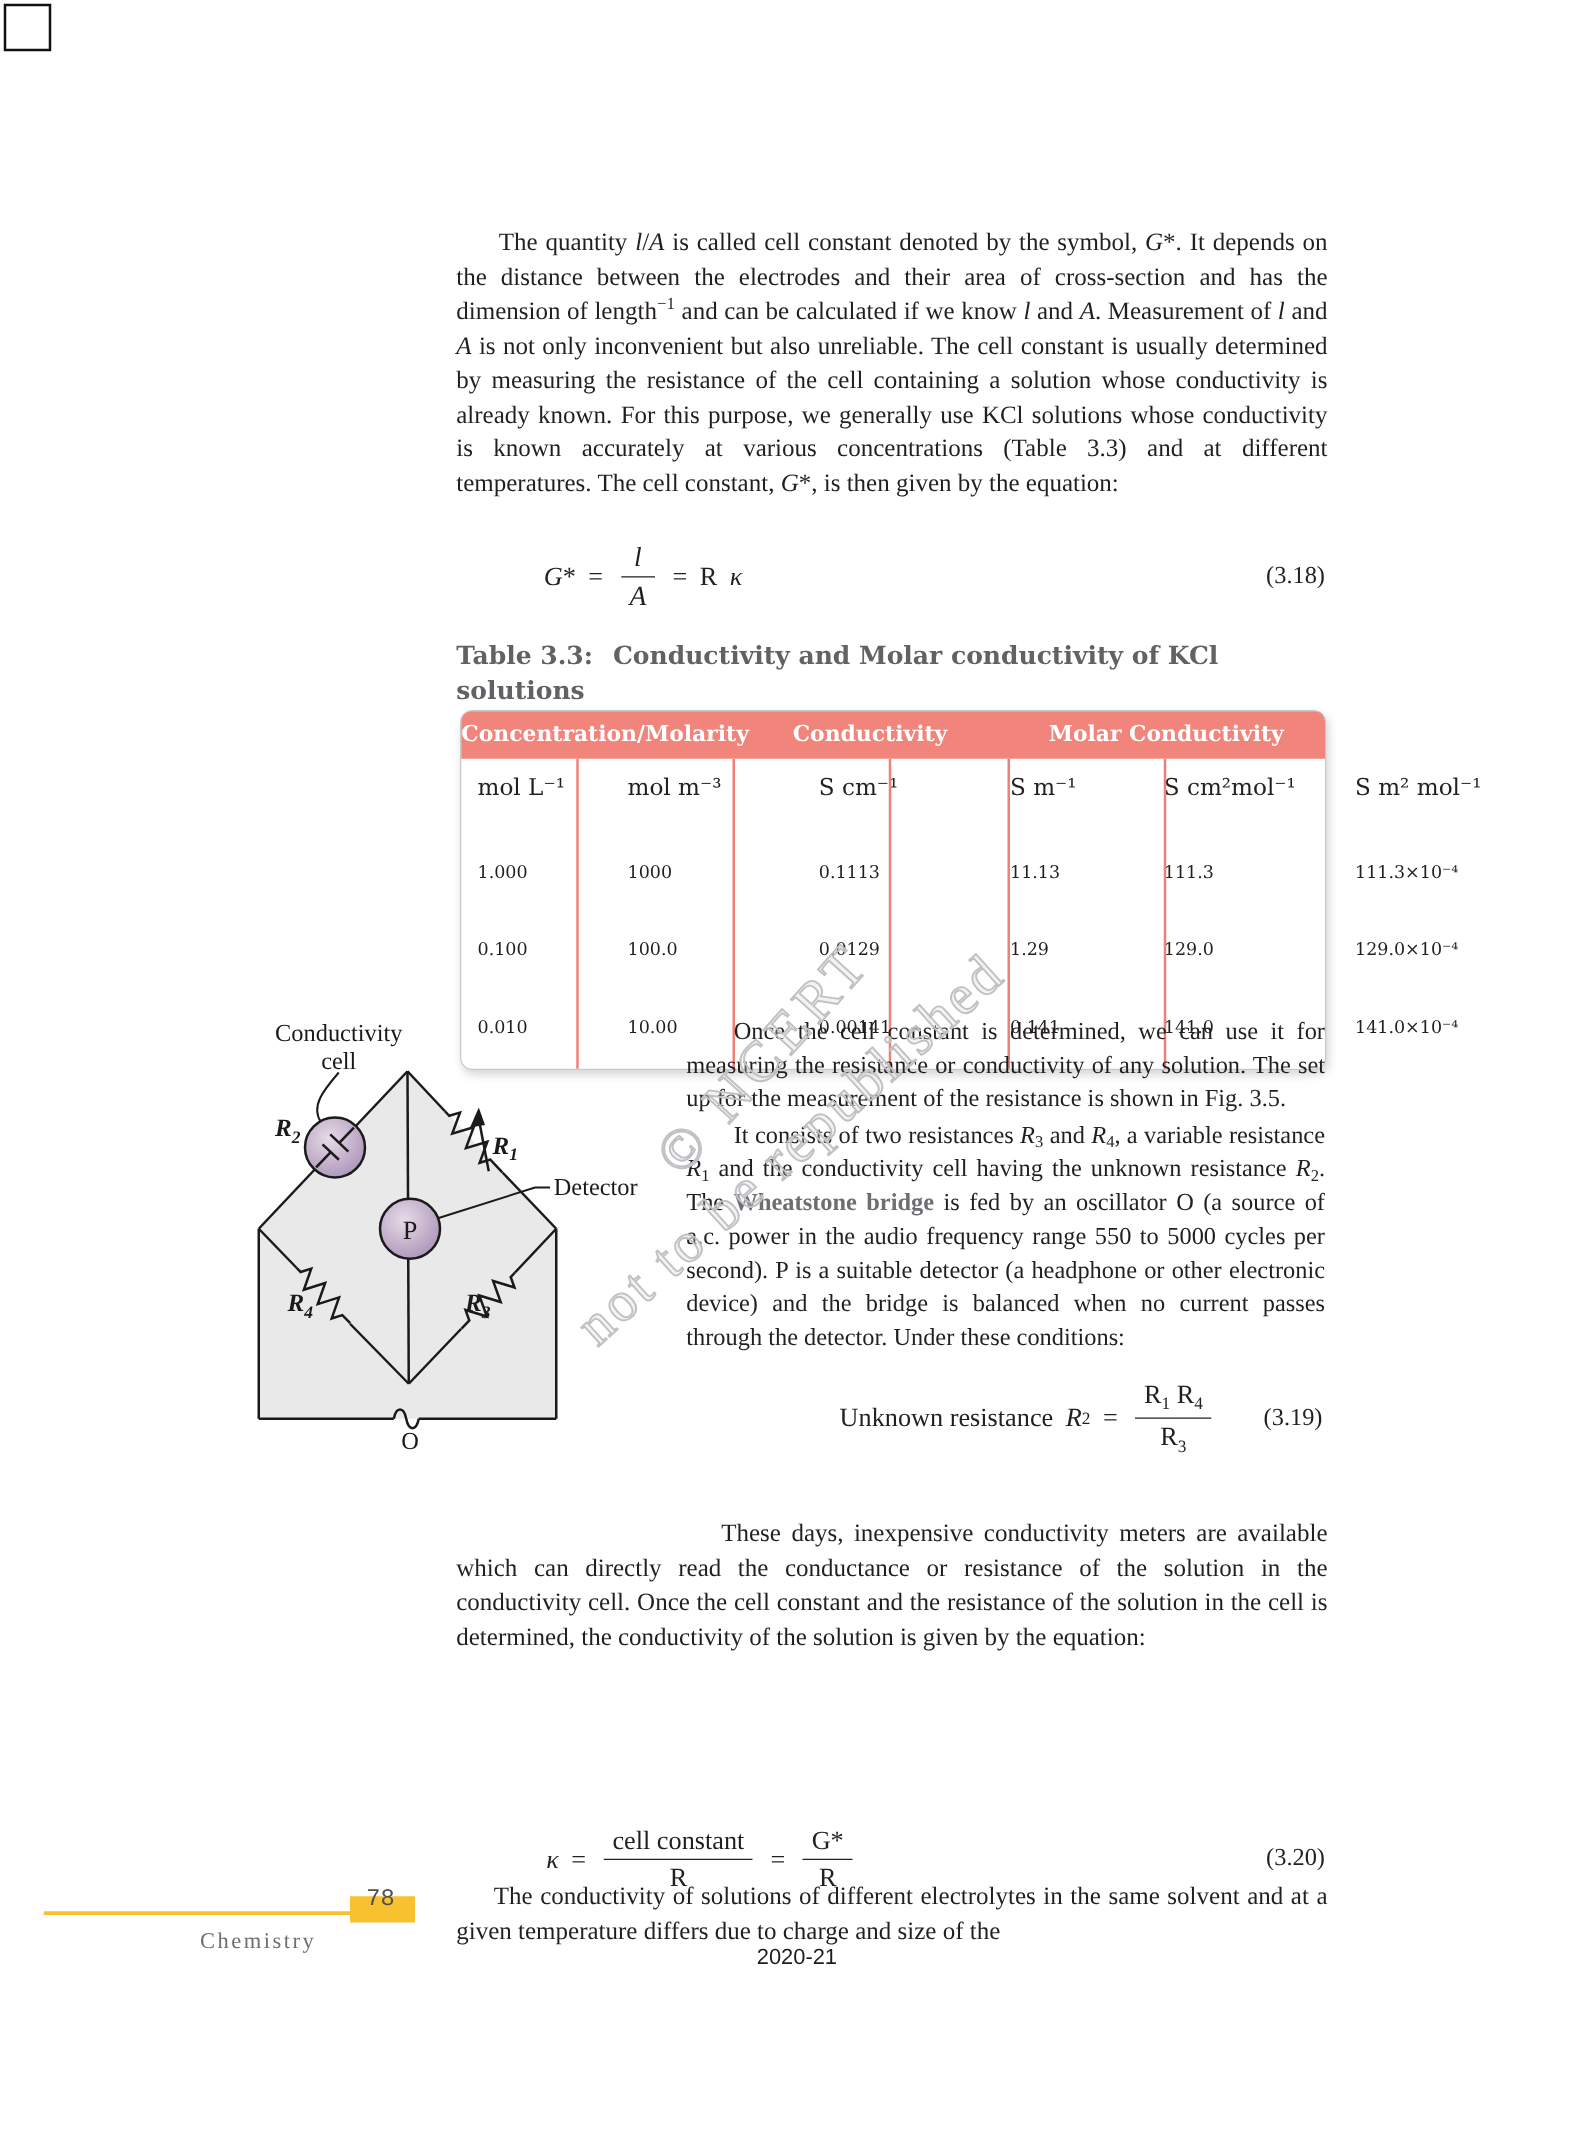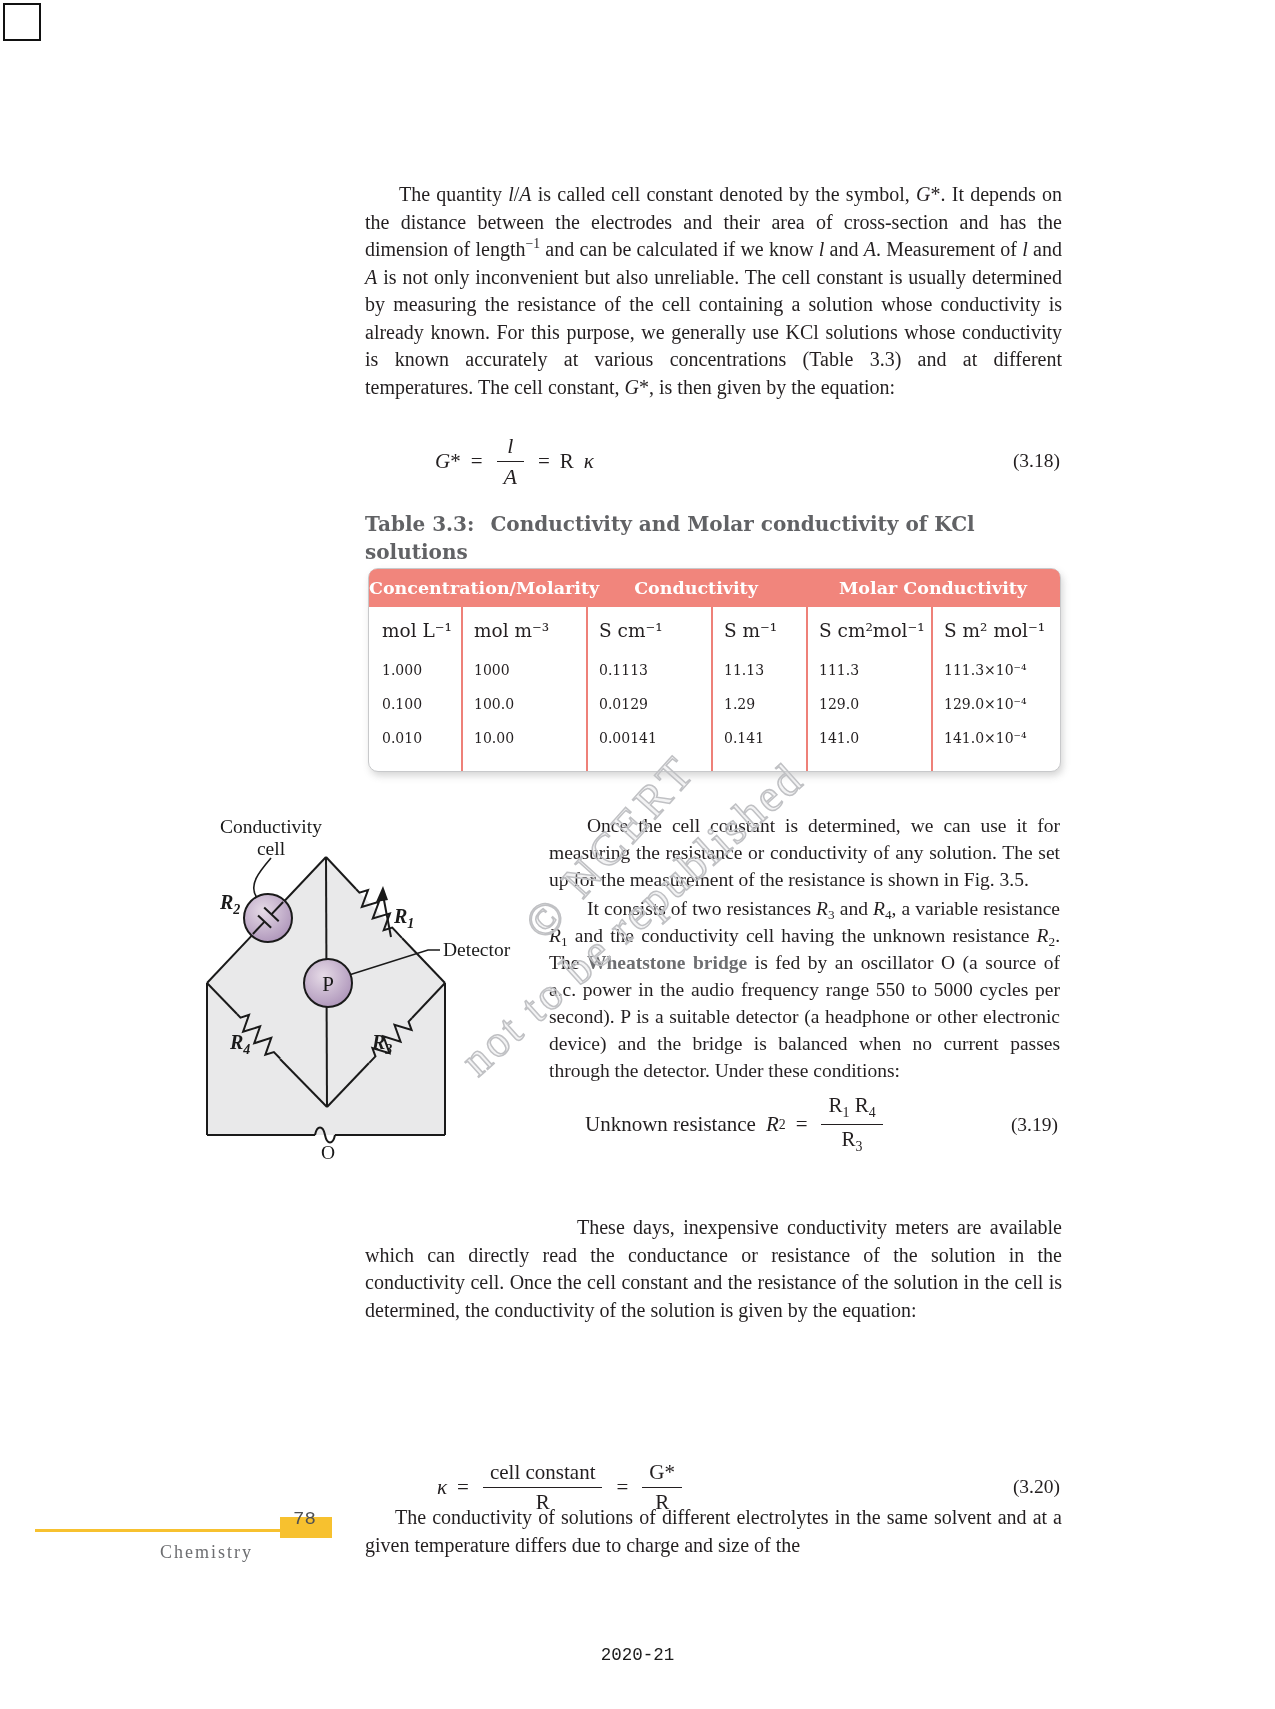--- a/index.html
+++ b/index.html
@@ -28,21 +28,21 @@
   .tbl-title{font-family:"DejaVu Serif",serif;font-weight:bold;color:#616265;font-size:20px;line-height:28px;}
   .tbl-title .lbl{margin-right:16px;margin-top:36px;}
   .tbl-title .l2{padding-left:122px;}
   .tbl{width:691px;border:1.5px solid #c8c9cb;border-radius:10px;background:#fff;
        box-shadow:2px 4px 7px rgba(110,110,110,.28);font-family:"DejaVu Serif",serif;}
   .tbl-head{display:flex;height:38px;background:#f1857c;border-radius:8px 8px 0 0;
             color:#ffffff;font-weight:bold;font-size:17.5px;align-items:center;white-space:nowrap;}
   .tbl-head .hg{text-align:center;}
   .hg1{width:217px;} .hg2{width:220px;} .hg3{width:254px;}
   .tbl-body{position:relative;display:grid;grid-template-columns:92px 125px 125px 95px 125px 129px;
-            grid-template-rows:46px 34px 34px 34px;padding-bottom:16px;}
+            grid-template-rows:46px 34px 34px 34px;padding-bottom:16px;gap:28px;}
   .tcell{display:flex;align-items:center;padding-left:13px;font-size:14px;color:#231f20;}
   .tcell.unit{font-size:18.5px;}
   .vline{position:absolute;top:0;bottom:0;width:1.5px;background:#ee8078;}
   
   .fig-caption{width:340px;font-size:19px;line-height:26.5px;font-style:italic;
                padding-left:86px;text-indent:-86px;}
   .fig-caption .cap-label{font-weight:bold;color:#666769;margin-right:8px;}
   
   .rightcol{width:511px;font-size:19.5px;line-height:27px;text-align:justify;}
   .rightcol p{margin:0;}
@@ -186,21 +186,21 @@
     <text class="svgtxt svgbold" x="254" y="115" font-size="20"><tspan>R</tspan><tspan dy="5" font-size="14">1</tspan></text>
     <text class="svgtxt svgbold" x="90" y="241" font-size="20"><tspan>R</tspan><tspan dy="5" font-size="14">4</tspan></text>
     <text class="svgtxt svgbold" x="232" y="241" font-size="20"><tspan>R</tspan><tspan dy="5" font-size="14">3</tspan></text>
     <text class="svgtxt" x="188" y="351" text-anchor="middle" font-size="19.5">O</text>
   </svg>
 
 
   <div class="abs rightcol" style="left:549px;top:812px;">
     <p class="ti"><span>Once the cell constant is determined, we can use it for measuring the resistance or conductivity of any solution.  The set up for the measurement of the resistance is shown in Fig. 3.5.</span></p>
     <p class="ti" style="margin-top:2px;"><span>It consists of two resistances </span><span class="seg-i">R</span><span class="seg-sub">3</span><span> and </span><span class="seg-i">R</span><span class="seg-sub">4</span><span>, a variable resistance </span><span class="seg-i">R</span><span class="seg-sub">1</span><span> and the conductivity cell having the unknown resistance </span><span class="seg-i">R</span><span class="seg-sub">2</span><span>. The </span><span class="seg-wb">Wheatstone bridge</span><span> is fed by an oscillator O (a source of a.c. power in the audio frequency range 550 to 5000 cycles per second). P is a suitable detector (a headphone or other electronic device) and the bridge is balanced when no current passes through the detector. Under these conditions:</span></p>
-    <div class="eq-row" style="margin-top:8px;min-height:64px;padding-left:36px;">
+    <div class="eq-row" style="margin-top:18px;min-height:64px;padding-left:36px;justify-content:center;">
       <span>Unknown resistance</span>
         <span class="gap"></span>
       <span class="vi">R</span>
         <span class="sb">2</span>
       <span class="eqsign">=</span>
       <span class="frac">
         <span class="num"><span>R</span><span class="sb">1</span>&nbsp;<span>R</span><span class="sb">4</span></span>
         <span class="den"><span>R</span><span class="sb">3</span></span>
       </span>
       <span class="eqnum">(3.19)</span>
@@ -223,15 +223,15 @@
     </span>
     <span class="eqnum">(3.20)</span>
   </div>
 
   <div class="abs para" style="left:365px;top:1472px;text-indent:30px;"><span>The conductivity of solutions of different electrolytes in the same solvent and at a given temperature differs due to charge and size of the</span></div>
 
   <div class="abs foot-line" style="left:35px;top:1529px;width:246px;"></div>
   <div class="abs foot-chem" style="left:160px;top:1508px;">Chemistry</div>
   <div class="abs foot-box" style="left:280px;top:1517px;"></div>
   <div class="abs foot-num" style="left:293px;top:1508px;font-family:Liberation Mono, monospace;">78</div>
-  <div class="abs foot-year" style="left:0;top:1645px;font-family:Liberation Mono, monospace;">2020-21</div>
+  <div class="abs foot-year" style="left:0;top:1555px;">2020-21</div>
 
 </div>
 
 </body></html>

